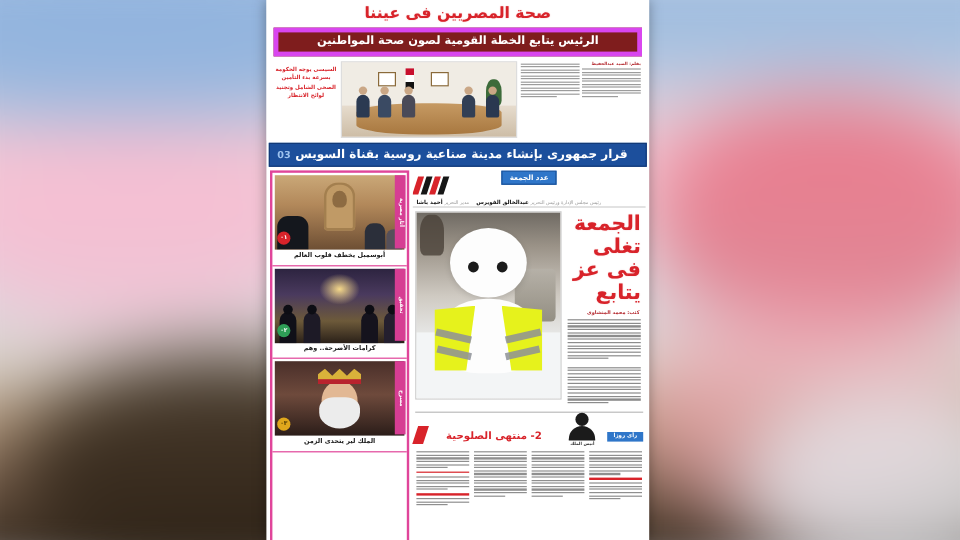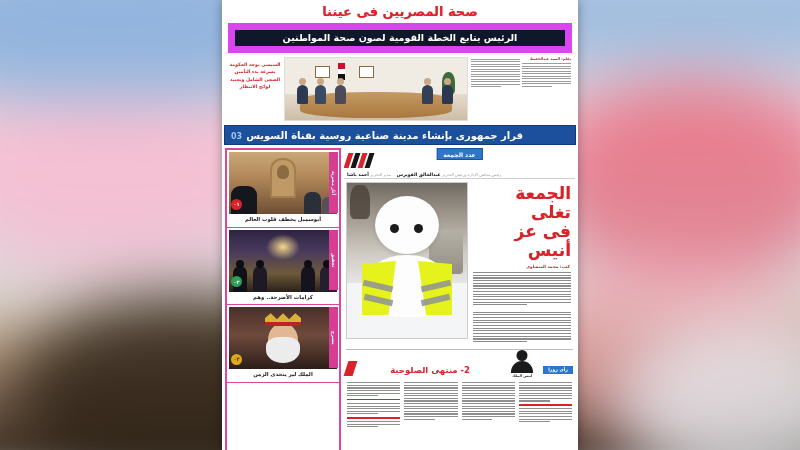--- a/index.html
+++ b/index.html
@@ -25,38 +25,38 @@
   #backdrop .blotch{position:absolute;border-radius:50%;filter:blur(26px);}
   .bl1{left:-20px;top:120px;width:300px;height:150px;background:#f7b9cf;opacity:.75;}
   .bl2{right:-10px;top:90px;width:280px;height:190px;background:#e2566a;opacity:.65;}
   .bl3{right:20px;top:250px;width:260px;height:170px;background:#f2a0ae;opacity:.6;}
   .bl4{left:40px;bottom:-30px;width:320px;height:190px;background:#2e2317;opacity:.85;}
   .bl5{right:-40px;bottom:-20px;width:240px;height:160px;background:#e6e9ee;opacity:.8;}
   .bl6{left:-40px;top:-30px;width:340px;height:150px;background:#8fb2de;opacity:.8;}
 
   
   #paper{
-    position:absolute;left:222px;top:0;width:356px;height:450px;
+    position:absolute;left:222px;top:0;width:319px;height:450px;
     background:#ffffff;
     box-shadow:0 0 10px rgba(0,0,0,.35);
     overflow:hidden;
   }
 
   
   .top-strip{background:#ffffff;padding:2px 4px 0 4px;}
   .kicker{
     text-align:center;color:#d8232a;font-weight:bold;
     font-size:13px;letter-spacing:.3px;line-height:1.15;
     direction:rtl;padding:3px 0 2px 0;
     text-shadow:0 0 1px rgba(216,35,42,.4);
   }
   .blue-bar{
-    background:#0f172a;color:#ffffff;direction:rtl;text-align:center;
+    background:#7f1d1d;color:#ffffff;direction:rtl;text-align:center;
     font-size:9.5px;font-weight:bold;padding:3px 6px;margin:1px 2px;
-    border:7px solid #d946ef;line-height:1.1;
+    border:4px solid #d946ef;line-height:1.1;
   }
   .top-body{display:flex;gap:3px;padding:3px 3px 2px 3px;}
   .tb-left{
     width:52px;flex:none;direction:rtl;text-align:center;
     color:#d8232a;font-size:4.6px;font-weight:bold;line-height:1.55;
     padding-top:4px;
   }
   .tb-photo{
     flex:1;height:62px;position:relative;overflow:hidden;
     background:linear-gradient(180deg,#efe7dc 0%,#e8ded0 55%,#cdbda6 100%);
@@ -406,21 +406,21 @@
             <div class="refl a"></div>
               <div class="refl b"></div>
             <div class="refl c"></div>
               <div class="refl d"></div>
           </div>
         </div>
 
         <div class="lead-text">
           <div class="headline">
             <div>الجمعة تغلى</div>
-            <div>فى عز أنيس</div>
+            <div>فى عز يتابع</div>
           </div>
           <div class="hl-byline">كتب: محمد المنشاوى</div>
           <div class="lead-cols">
             <div class="col">
               <div class="ln"></div>
                 <div class="ln"></div>
                 <div class="ln"></div>
                 <div class="ln"></div>
               <div class="ln"></div>
                 <div class="ln"></div>

